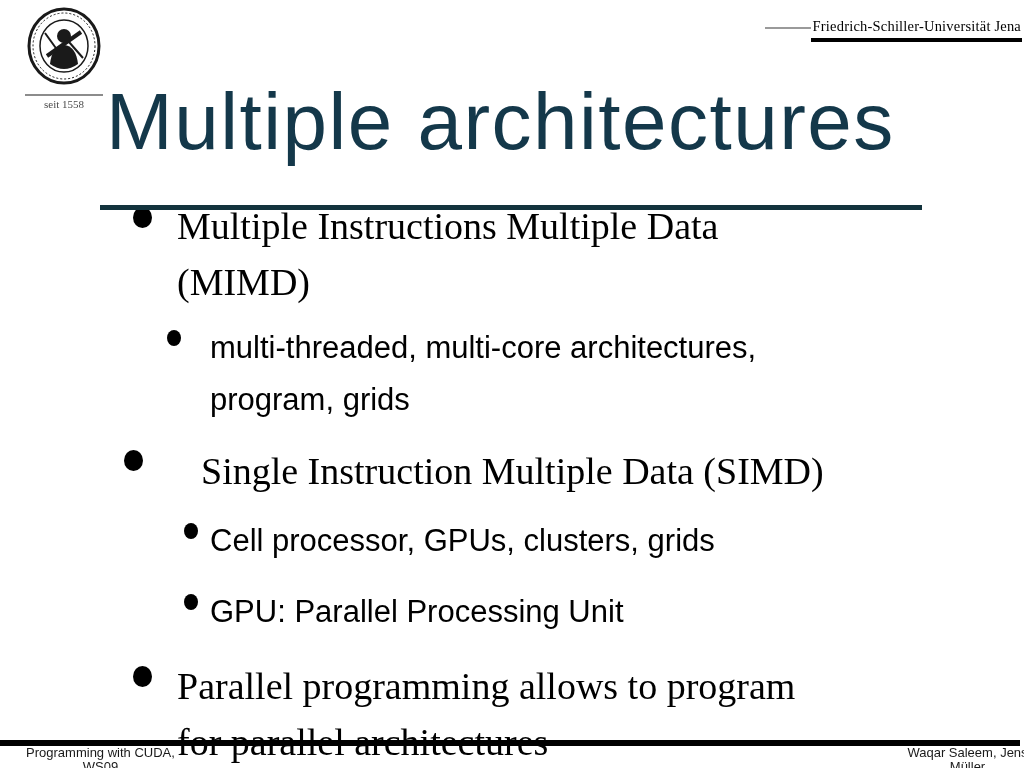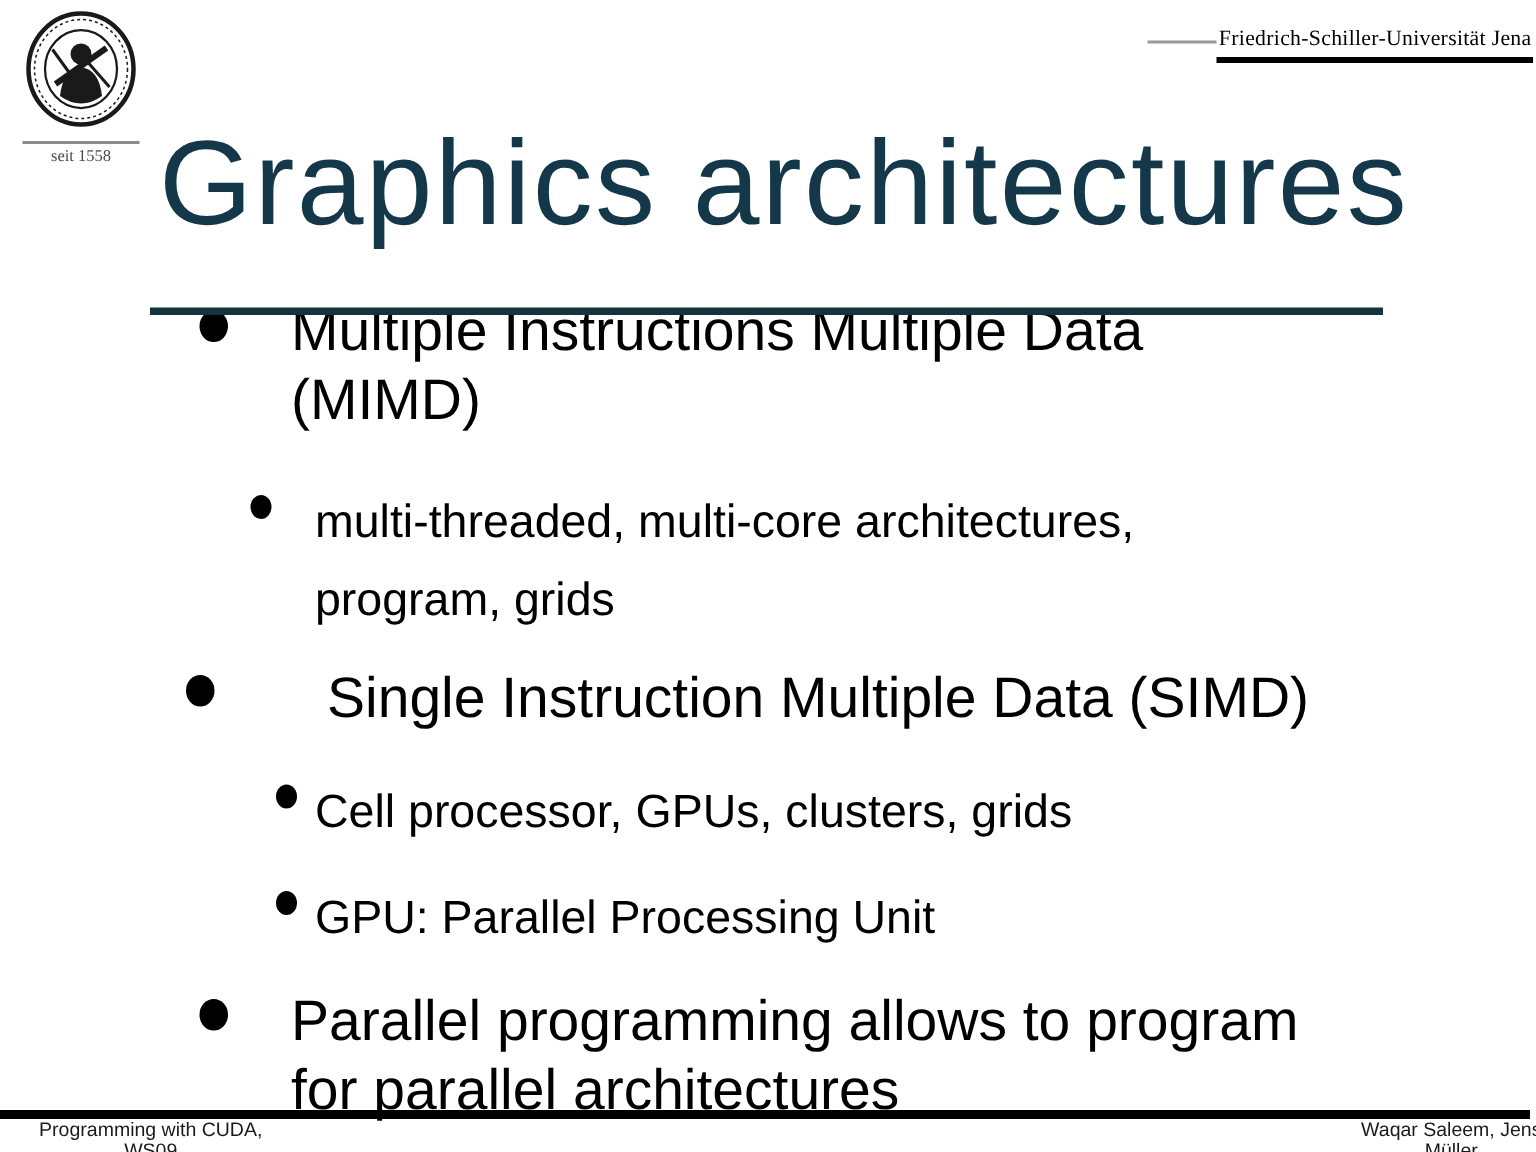--- a/index.html
+++ b/index.html
@@ -5,21 +5,21 @@
   html,body{margin:0;padding:0;background:#777;}
   .slide{
     position:relative;
     width:1024px;height:768px;
     background:var(--background,#fff);
     overflow:hidden;
     font-family:"Liberation Sans",sans-serif;
     color:var(--text,#000);
   }
   
-  .logo-wrap{position:absolute;left:14px;top:6px;width:80px;}
+  .logo-wrap{position:absolute;left:24px;top:6px;width:80px;}
   .logo-svg{display:block;margin:0 auto;}
   .logo-rule{position:absolute;left:1px;top:88px;width:78px;height:2px;background:#8c8c8c;}
   .logo-caption{
     position:absolute;left:0;top:92px;width:80px;
     text-align:center;font-family:"Liberation Serif",serif;
     font-size:11px;color:#4a4a4a;white-space:nowrap;
   }
   
   .header{position:absolute;top:18px;right:2px;display:flex;align-items:center;}
   .header-gray-line{width:46px;height:2px;background:#9a9a9a;margin-bottom:5px;}
@@ -37,21 +37,21 @@
     font-size:80px;line-height:88px;letter-spacing:1.5px;
     color:var(--title,#14384a);
     white-space:nowrap;z-index:1;
   }
   .title-rule{
     position:absolute;left:100px;top:205px;width:822px;height:5px;
     background:var(--rule,#13333d);z-index:3;
   }
   
   .btext{position:absolute;white-space:pre-line;z-index:2;}
-  .lvl1{font-size:38px;line-height:46px;left:194px;width:780px;}
+  .lvl1{font-size:38px;line-height:56px;left:177px;width:780px;font-family:Liberation Serif, serif;}
   .lvl2{font-size:31px;line-height:52px;left:210px;width:760px;}
   .dot{position:absolute;background:#000;border-radius:50%;z-index:2;}
   .dot1{width:19px;height:21px;}
   .dot2{width:14px;height:16px;}
   .b1{top:198px;}        .b1d{left:133px;top:207px;}
   .sb1{top:322px;}       .sb1d{left:167px;top:330px;}
   .b2{top:443px;margin-left:24px;}        .b2d{left:124px;top:450px;}
   .sb2{top:515px;}       .sb2d{left:184px;top:523px;}
   .sb3{top:586px;}       .sb3d{left:184px;top:594px;}
   .b3{top:658px;}        .b3d{left:133px;top:666px;}
@@ -82,21 +82,21 @@
     </svg>
     <div class="logo-rule"></div>
     <div class="logo-caption">seit 1558</div>
   </div>
 
   <div class="header">
     <div class="header-gray-line"></div>
     <span class="header-uni">Friedrich-Schiller-Universität Jena</span>
   </div>
 
-  <div class="title">Graphics architectures</div>
+  <div class="title">Multiple architectures</div>
   <div class="title-rule"></div>
 
   <span class="dot dot1 b1d"></span>
   <div class="btext lvl1 b1">Multiple Instructions Multiple Data
 (MIMD)</div>
 
   <span class="dot dot2 sb1d"></span>
   <div class="btext lvl2 sb1">multi-threaded, multi-core architectures,
 program, grids</div>
 

